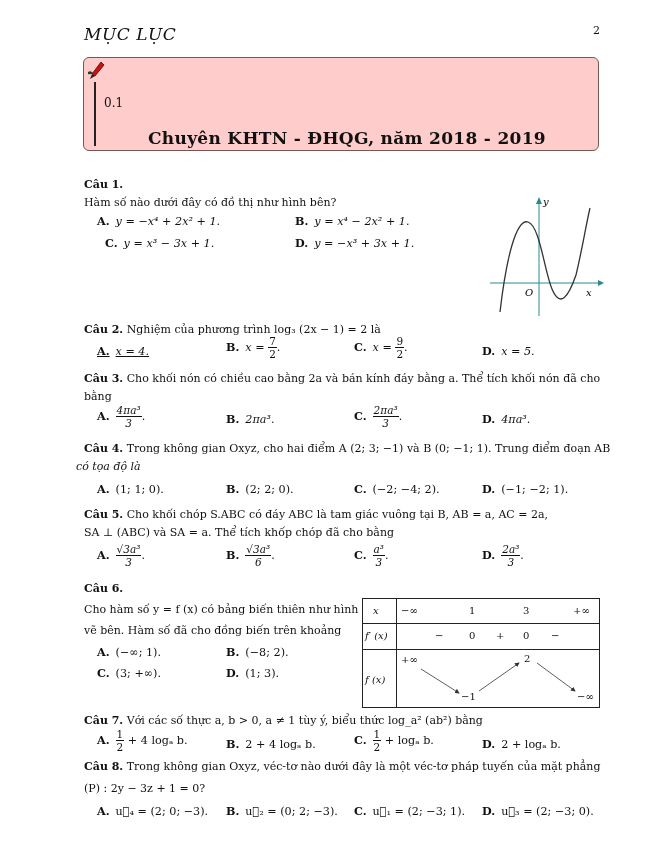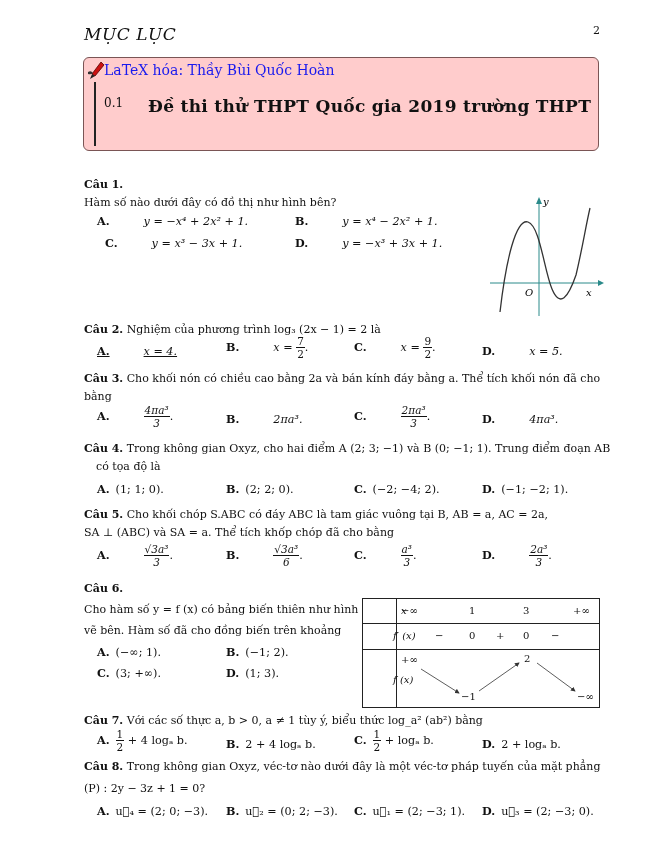--- a/index.html
+++ b/index.html
@@ -15,21 +15,21 @@
   .pencil { position: absolute; left: 2px; top: 2px; width: 18px; height: 20px; }
   .latex-line { position: absolute; left: 20px; top: 4px; font-size: 14px; color: #1a1aee; white-space: nowrap; }
   .sec-num { position: absolute; left: 20px; top: 38px; font-size: 12px; font-weight: normal; }
   .sec-title1 { position: absolute; left: 64px; top: 38px; font-size: 17px; font-weight: bold; white-space: nowrap; letter-spacing: 0.3px; }
   .sec-title2 { position: absolute; left: 64px; top: 70px; font-size: 17px; font-weight: bold; white-space: nowrap; letter-spacing: 0.3px; }
 
   .q { font-size: 11px; line-height: 18px; white-space: nowrap; }
   .qlabel { font-weight: bold; }
   .opt { font-size: 11.2px; white-space: nowrap; }
   .opt b { font-weight: bold; margin-right: 6px; }
-  .m { font-style: italic; margin-left: 28px; }
+  .m { font-style: italic; }
   .frac { display: inline-flex; flex-direction: column; align-items: center; vertical-align: middle; line-height: 12px; font-size: 10.5px; }
   .frac .num { border-bottom: 1px solid #111; padding: 0 1px; }
   .graph { left: 488px; top: 190px; width: 116px; height: 128px; }
   .vt-table { position: absolute; left: 362px; top: 598px; width: 238px; height: 110px; border: 1px solid #222; box-sizing: border-box; }
   .vt-table .col { position: absolute; left: 33px; top: 0; width: 1px; height: 100%; background: #222; }
   .vt-table .row1 { position: absolute; left: 0; top: 24px; width: 100%; height: 1px; background: #222; }
   .vt-table .row2 { position: absolute; left: 0; top: 50px; width: 100%; height: 1px; background: #222; }
   .vt-table span { position: absolute; font-size: 10px; white-space: nowrap; }
 </style>
 </head>
@@ -37,24 +37,23 @@
 
 <div class="abs running-head">MỤC LỤC</div>
 <div class="abs page-num">2</div>
 
 <div class="abs title-box">
   <svg class="pencil" viewBox="0 0 18 20">
     <polygon points="6,14 15,2 18,5 9,16" fill="#cc1111" stroke="#550000" stroke-width="0.8"></polygon>
     <polygon points="6,14 9,16 4,19" fill="#222"></polygon>
     <path d="M2,12 q3,-2 5,1 q-2,2 -5,1 z" fill="#333"></path>
   </svg>
-  <div class="latex-line">LaTeX hóa: Thầy Bùi Quốc Hoàn</div>
   <div class="rule"></div>
   <div class="sec-num">0.1</div>
-  <div class="sec-title1">Đề thi thử THPT Quốc gia 2019 trường THPT</div>
+  <div class="sec-title2">Chuyên KHTN - ĐHQG, năm 2018 - 2019</div>
 </div>
 
 <div class="abs q qlabel" style="left:84px;top:176px;">Câu 1.</div>
 <div class="abs q" style="left:84px;top:194px;">Hàm số nào dưới đây có đồ thị như hình bên?</div>
 <div class="abs opt" style="left:97px;top:214px;"><b>A.</b><span class="m">y = −x⁴ + 2x² + 1.</span></div>
 <div class="abs opt" style="left:295px;top:214px;"><b>B.</b><span class="m">y = x⁴ − 2x² + 1.</span></div>
 <div class="abs opt" style="left:105px;top:236px;"><b>C.</b><span class="m">y = x³ − 3x + 1.</span></div>
 <div class="abs opt" style="left:295px;top:236px;"><b>D.</b><span class="m">y = −x³ + 3x + 1.</span></div>
 
 <svg class="abs graph" viewBox="0 0 116 128">
@@ -87,21 +86,21 @@
       <span>3</span>
     </span>.</div>
 <div class="abs opt" style="left:226px;top:412px;"><b>B.</b><span class="m">2πa³.</span></div>
 <div class="abs opt" style="left:354px;top:404px;"><b>C.</b><span class="frac m">
       <span class="num">2πa³</span>
       <span>3</span>
     </span>.</div>
 <div class="abs opt" style="left:482px;top:412px;"><b>D.</b><span class="m">4πa³.</span></div>
 
 <div class="abs q" style="left:84px;top:440px;"><span class="qlabel">Câu 4.</span> <span>Trong không gian Oxyz, cho hai điểm A (2; 3; −1) và B (0; −1; 1). Trung điểm đoạn AB</span></div>
-<div class="abs q" style="left:96px;top:458px;">có tọa độ là</div>
+<div class="abs q" style="left:76px;top:458px;font-style:italic;">có tọa độ là</div>
 <div class="abs opt" style="left:97px;top:482px;"><b>A.</b><span>(1; 1; 0).</span></div>
 <div class="abs opt" style="left:226px;top:482px;"><b>B.</b><span>(2; 2; 0).</span></div>
 <div class="abs opt" style="left:354px;top:482px;"><b>C.</b><span>(−2; −4; 2).</span></div>
 <div class="abs opt" style="left:482px;top:482px;"><b>D.</b><span>(−1; −2; 1).</span></div>
 
 <div class="abs q" style="left:84px;top:506px;"><span class="qlabel">Câu 5.</span> <span>Cho khối chóp S.ABC có đáy ABC là tam giác vuông tại B, AB = a, AC = 2a,</span></div>
 <div class="abs q" style="left:84px;top:524px;">SA ⊥ (ABC) và SA = a. Thể tích khốp chóp đã cho bằng</div>
 <div class="abs opt" style="left:97px;top:543px;"><b>A.</b><span class="frac m">
       <span class="num">√3a³</span>
       <span>3</span>
@@ -116,21 +115,21 @@
     </span>.</div>
 <div class="abs opt" style="left:482px;top:543px;"><b>D.</b><span class="frac m">
       <span class="num">2a³</span>
       <span>3</span>
     </span>.</div>
 
 <div class="abs q qlabel" style="left:84px;top:580px;">Câu 6.</div>
 <div class="abs q" style="left:84px;top:601px;">Cho hàm số y = f (x) có bảng biến thiên như hình</div>
 <div class="abs q" style="left:84px;top:622px;">vẽ bên. Hàm số đã cho đồng biến trên khoảng</div>
 <div class="abs opt" style="left:97px;top:645px;"><b>A.</b><span>(−∞; 1).</span></div>
-<div class="abs opt" style="left:226px;top:645px;"><b>B.</b><span>(−1; 2).</span></div>
+<div class="abs opt" style="left:226px;top:645px;"><b>B.</b><span>(−8; 2).</span></div>
 <div class="abs opt" style="left:97px;top:666px;"><b>C.</b><span>(3; +∞).</span></div>
 <div class="abs opt" style="left:226px;top:666px;"><b>D.</b><span>(1; 3).</span></div>
 
 <div class="vt-table">
   <div class="col"></div>
   <div class="row1"></div>
   <div class="row2"></div>
   <span class="m" style="left:10px;top:6px;">x</span>
   <span class="m" style="left:2px;top:31px;">f′ (x)</span>
   <span class="m" style="left:2px;top:75px;">f (x)</span>

